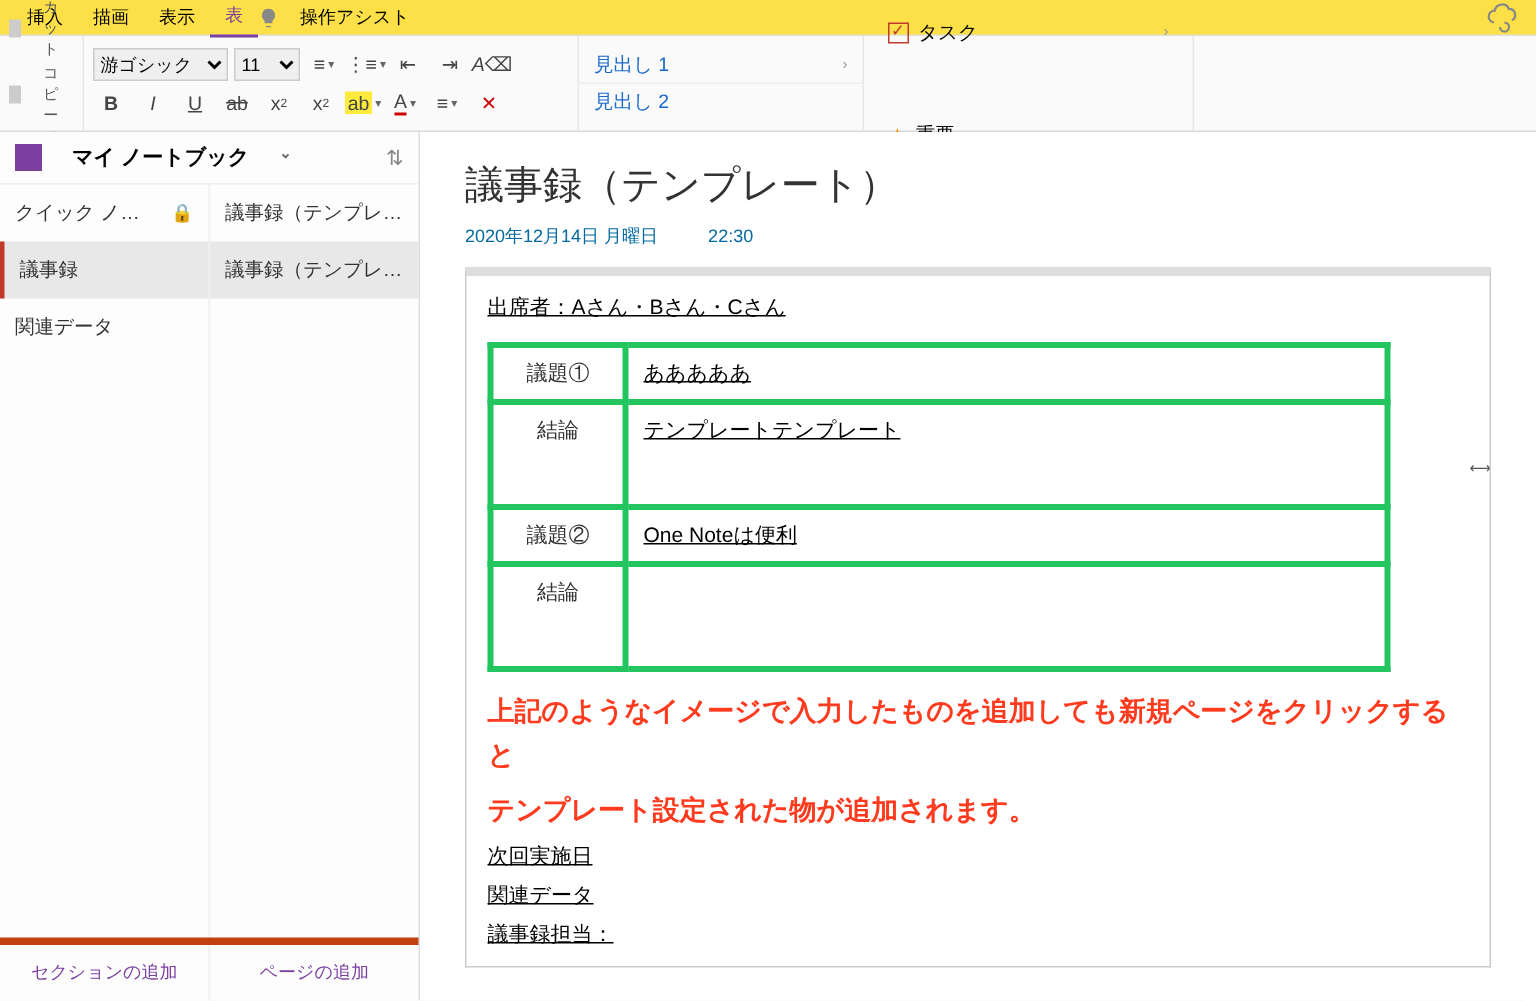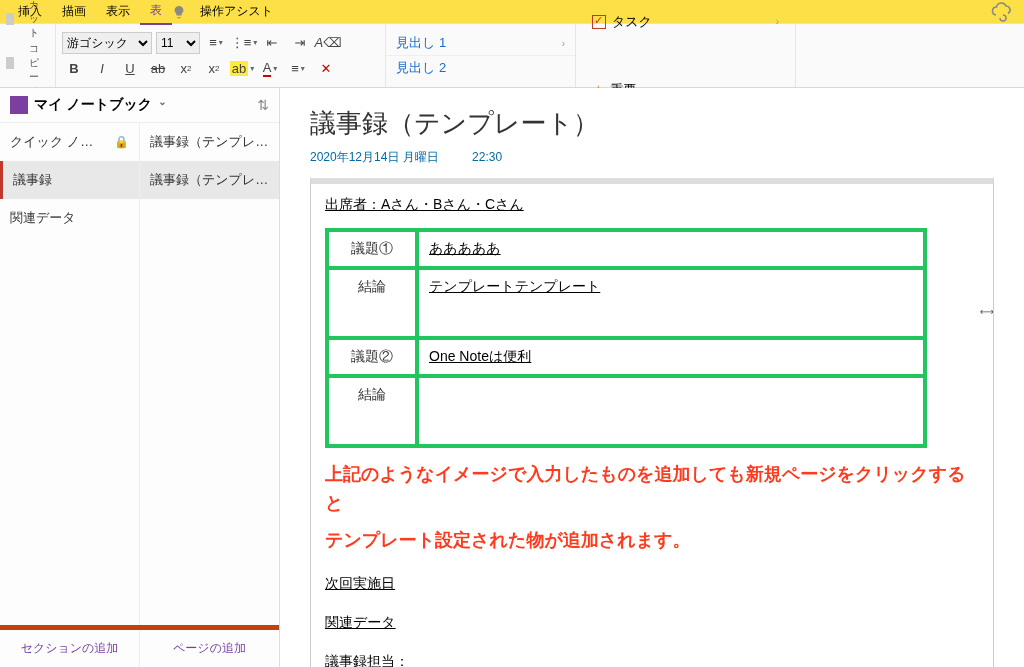--- a/index.html
+++ b/index.html
@@ -33,21 +33,21 @@
   .tags-box { width: 220px; gap: 44px; }
   .tag-row { display:flex; align-items:center; gap:6px; padding:3px 10px; font-size:13px; }
   .tag-check { width:14px;height:14px;border:1px solid #c0392b; display:inline-block; position:relative; }
   .tag-check::after { content:"✓"; color:#c0392b; font-size:11px; position:absolute; left:1px; top:-2px;}
   .tag-star { color:#f39c12; font-size:14px; }
 
   
   .main { display:flex; height: calc(667px - 24px - 64px); }
   .sidebar { width: 280px; border-right:1px solid #ddd; background:#fdfdfd; display:flex; flex-direction:column; }
   .nb-header { display:flex; align-items:center; justify-content:space-between; padding:8px 10px; border-bottom:1px solid #eee; }
-  .nb-header .left { display:flex; align-items:flex-start; gap:6px; font-size:14px; font-weight:bold; }
+  .nb-header .left { display:flex; align-items:flex-start; gap:20px; font-size:14px; font-weight:bold; }
   .nb-icon { width:18px;height:18px; background:#7b3fa0; display:inline-block; }
   .sort-icon { color:#888; font-size:14px; }
   .two-col { flex:1; display:flex; }
   .sections { width: 140px; border-right:1px solid #eee; }
   .pages { flex:1; }
   .srow { padding:10px 10px; font-size:13px; color:#333; display:flex; align-items:center; justify-content:space-between; white-space:nowrap; overflow:hidden; text-overflow:ellipsis; cursor:pointer;}
   .srow.selected { background:#e8e8e8; }
   .srow.redtab { border-left:3px solid #c0392b; }
   .lock-icon { font-size:12px; color:#888; }
   .add-row { display:flex; border-top:5px solid #c2410c; }
@@ -60,21 +60,21 @@
   .page-meta { font-size:12px; color:#0369a1; margin-bottom:12px; }
   .page-meta span { margin-right: 30px; }
   .note-block { border:1px solid #ccc; border-top:6px solid #ddd; padding: 12px 14px; position:relative; }
   .uline { text-decoration: underline; }
   .attendees { font-size:14px; margin-bottom:14px; }
   table.agenda { border-collapse: collapse; width: 92%; margin-bottom:12px; }
   table.agenda td { border:4px solid #22c55e; padding:8px 10px; font-size:14px; text-align:left; }
   table.agenda td.lbl { width:90px; text-align:center; color:#333; }
   table.agenda td.big { height:70px; vertical-align:top; }
   .overlay-note { color:#ff3b1f; font-size:18px; font-weight:bold; line-height:1.6; margin:8px 0 4px; }
-  .footer-line { font-size:14px; margin-top:21px; }
+  .footer-line { font-size:14px; margin-top:8px; }
   .expand-arrow { position:absolute; right:30px; top:218px; font-size:10px; color:#555; }
 </style>
 </head>
 <body>
 
 <div class="tabs">
   <div class="tab">挿入</div>
   <div class="tab">描画</div>
   <div class="tab">表示</div>
   <div class="tab active">表</div>

